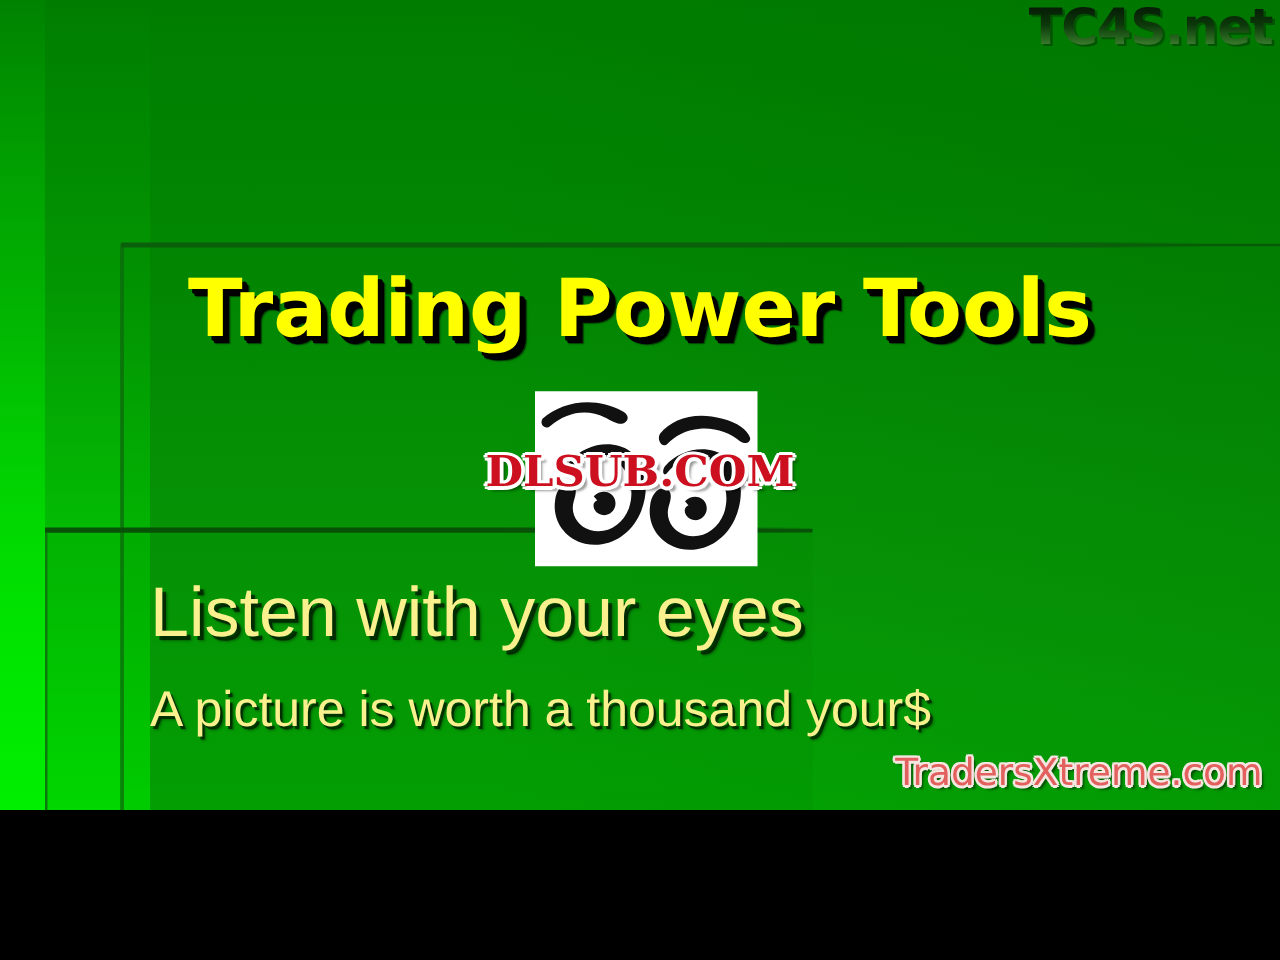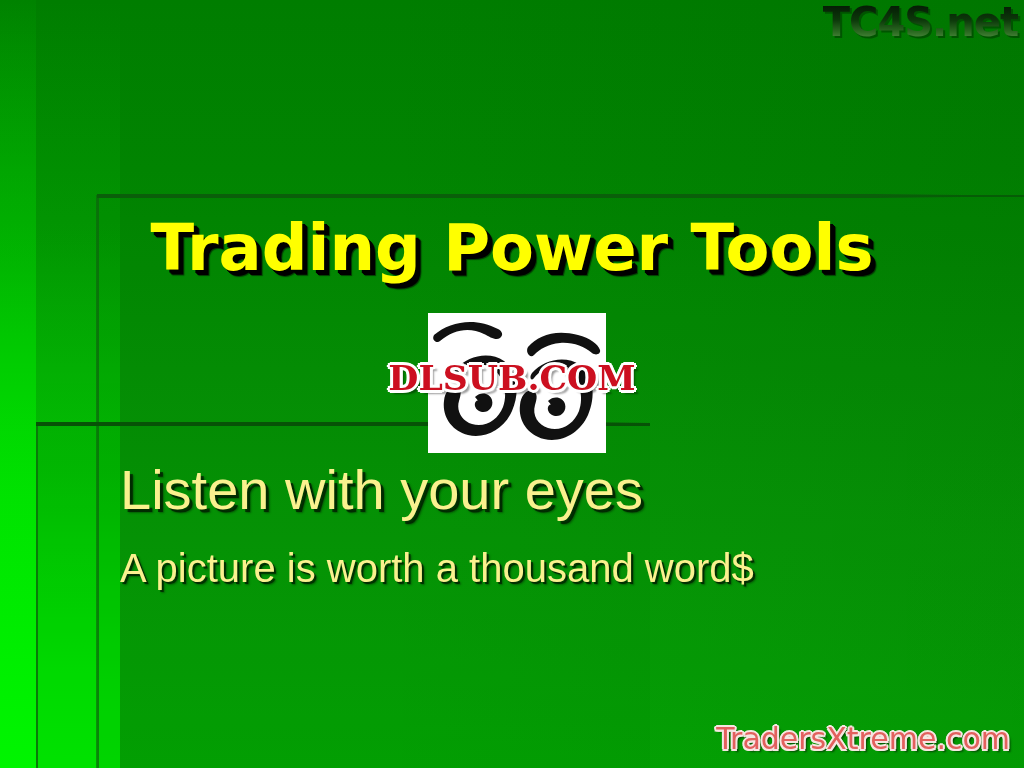--- a/index.html
+++ b/index.html
@@ -9,21 +9,21 @@
     background: #000;
   }
   body {
     font-family: "Liberation Sans", sans-serif;
   }
 
   
   .slide {
     position: relative;
     width: 1024px;
-    height: 768px;
+    height: 648px;
     overflow: hidden;
     background: #008000;
   }
 
   
   .bg-base {
     position: absolute;
     inset: 0;
     background:
       linear-gradient(to bottom,
@@ -307,17 +307,17 @@
                C156 84, 152 68, 141 60 C130 52, 114 54, 106 65 C103 69, 101 64, 104 60 Z" fill="#111111"></path>
 
       <path d="M120 88 C126 82, 135 84, 137 91 C139 98, 133 104, 127 103 C122 102, 119 98, 120 94
                C121 91, 125 90, 127 92 C129 94, 127 97, 125 96 C124 95, 124 94, 125 94" fill="#111111"></path>
     </svg>
   </div>
 
   <div class="dlsub">DLSUB.COM</div>
 
   <div class="sub1">Listen with your eyes</div>
-  <div class="sub2">A picture is worth a thousand word$</div>
+  <div class="sub2">A picture is worth a thousand your$</div>
 
   <div class="txtreme">TradersXtreme.com</div>
 
 </div>
 
 </body></html>

